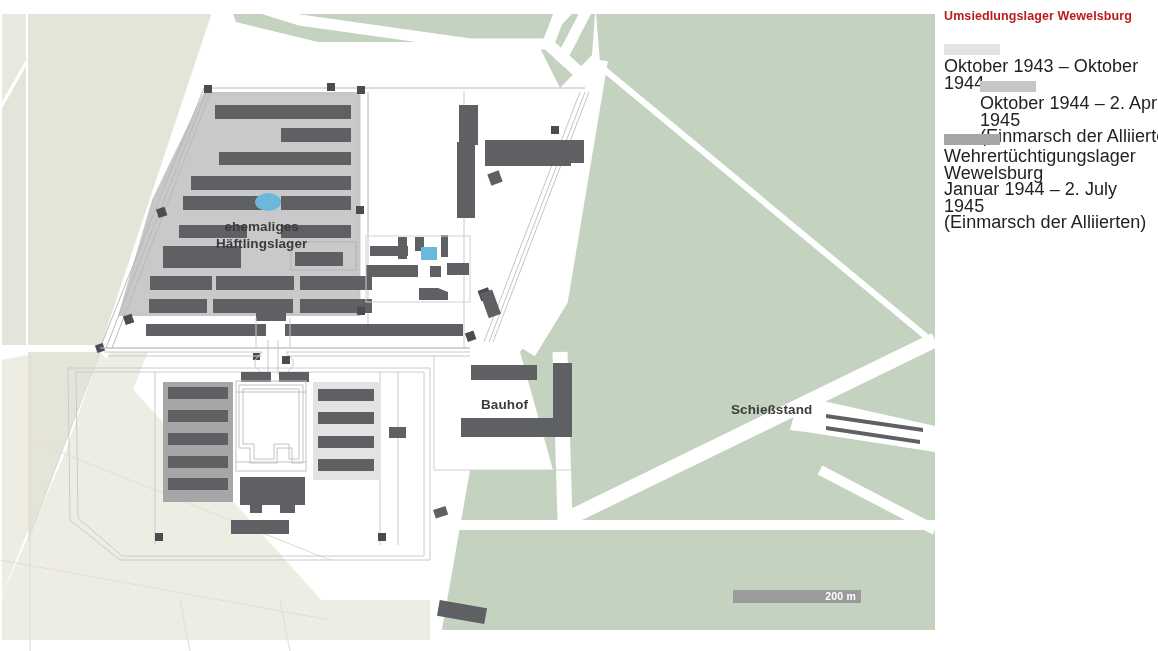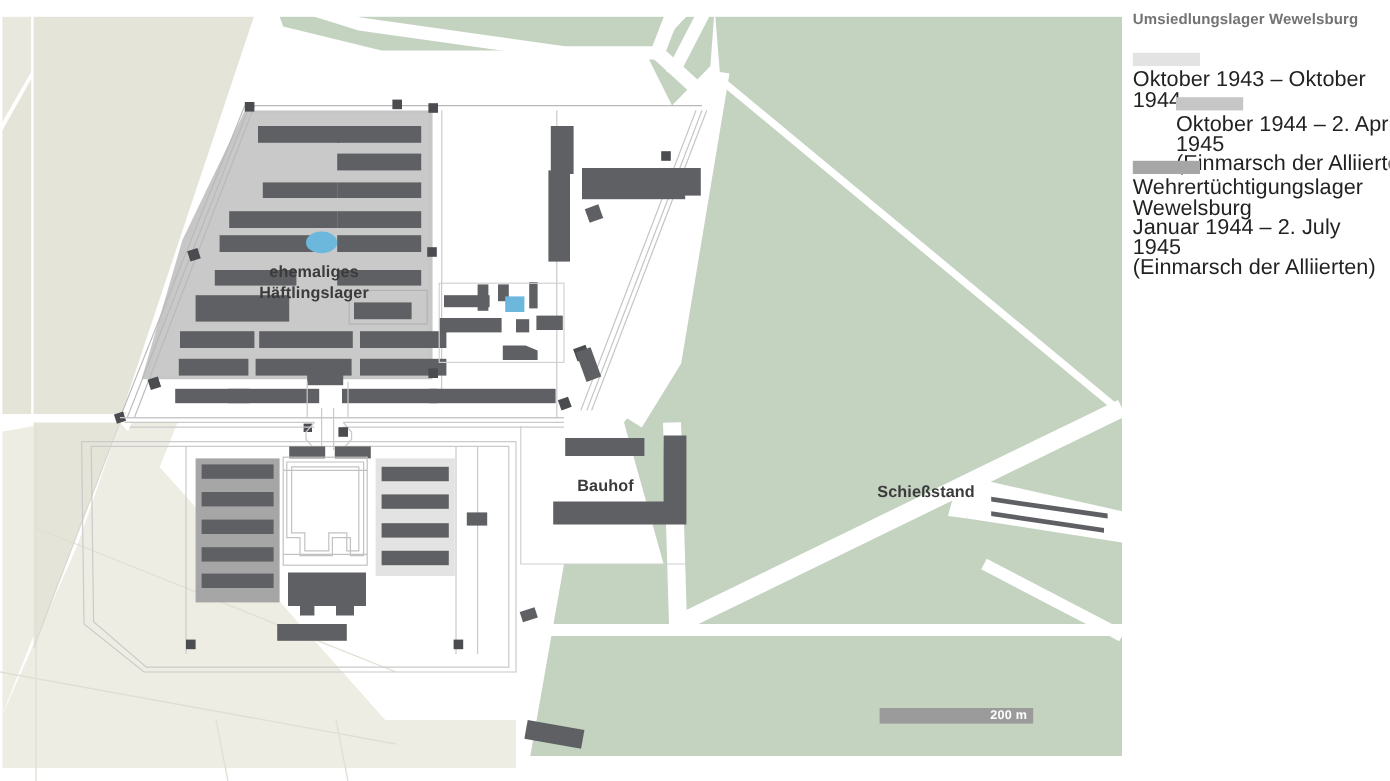--- a/index.html
+++ b/index.html
@@ -20,21 +20,21 @@
 
   
   #scalebar{position:absolute;left:733px;top:590px;width:128px;height:13px;
             background:#9b9b9b;}
   #scalebar-text{position:absolute;right:5px;top:0px;line-height:13px;
             font-size:10.5px;color:#ffffff;letter-spacing:.2px;}
 
   
   #legend{position:absolute;left:941px;top:0;width:217px;height:651px;background:#ffffff;}
   #legend-title{position:absolute;left:3px;top:9px;width:210px;font-size:12.5px;
-                font-weight:bold;color:#737373;letter-spacing:.1px;}
+                font-weight:bold;color:#b91c1c;letter-spacing:.1px;}
   .legend-entry{position:absolute;left:3px;width:212px;}
   .legend-swatch{width:56px;height:11px;display:block;}
   .legend-text{margin-top:3px;font-size:18px;line-height:16.5px;color:#222;
                letter-spacing:.05px;white-space:pre-line;}
   #legend-entry-0{top:44px;}
   #legend-entry-1{top:81px;margin-left:36px;}
   #legend-entry-2{top:134px;}
 </style>
 </head>
 <body>

